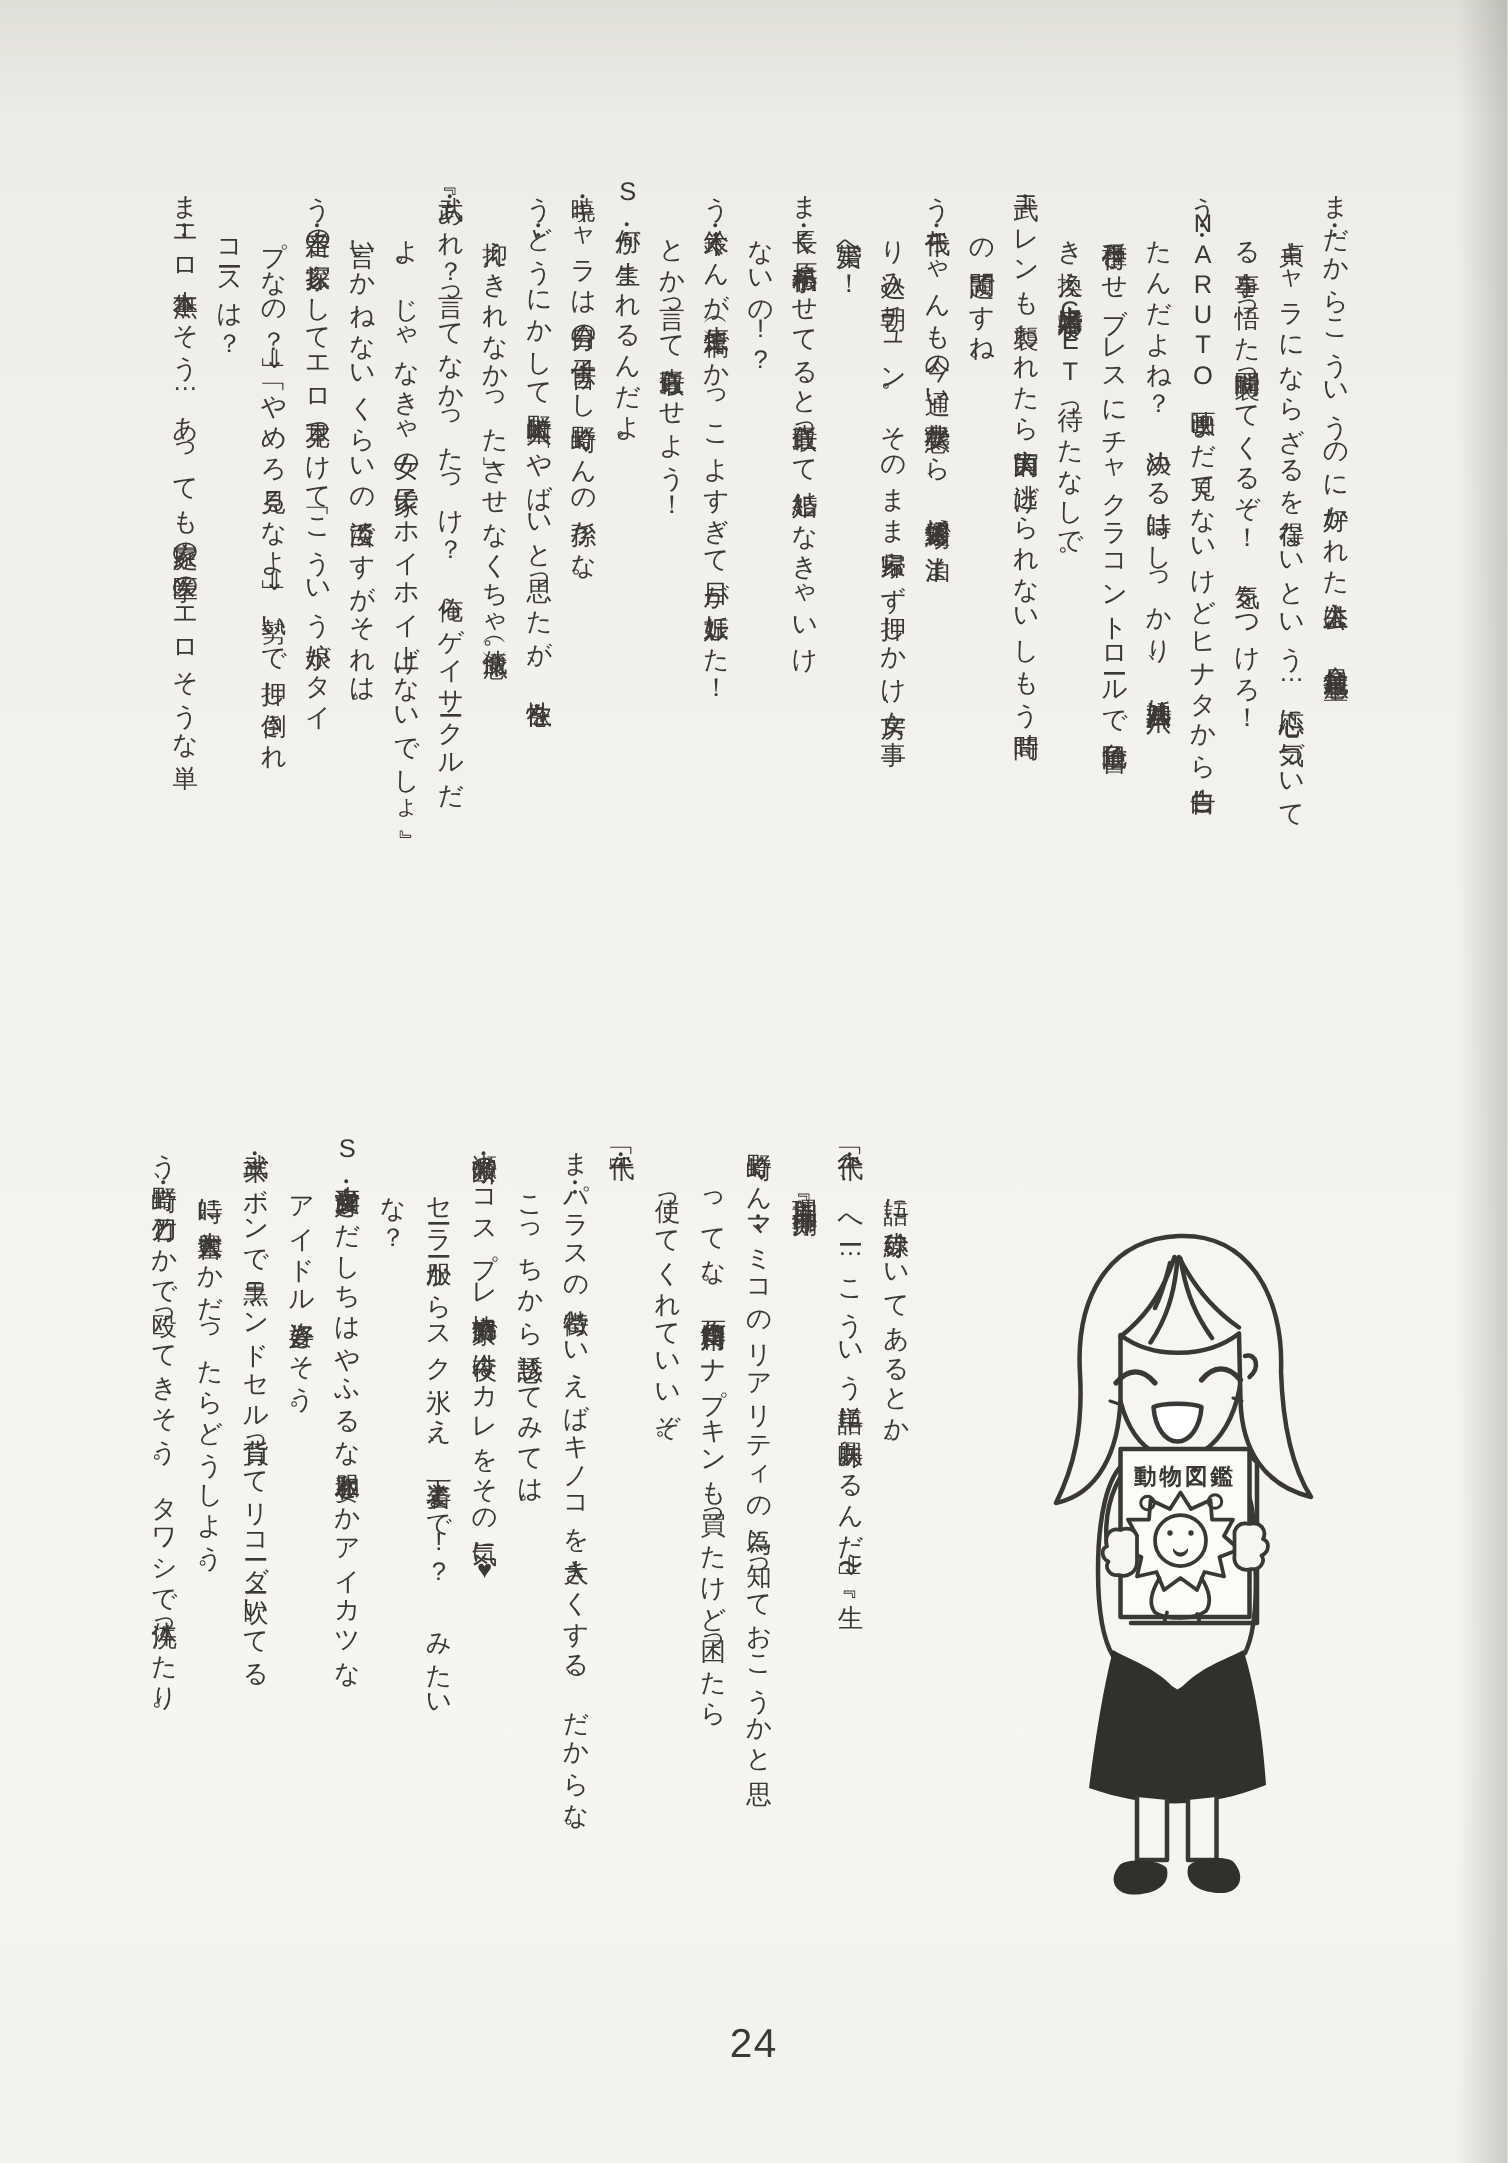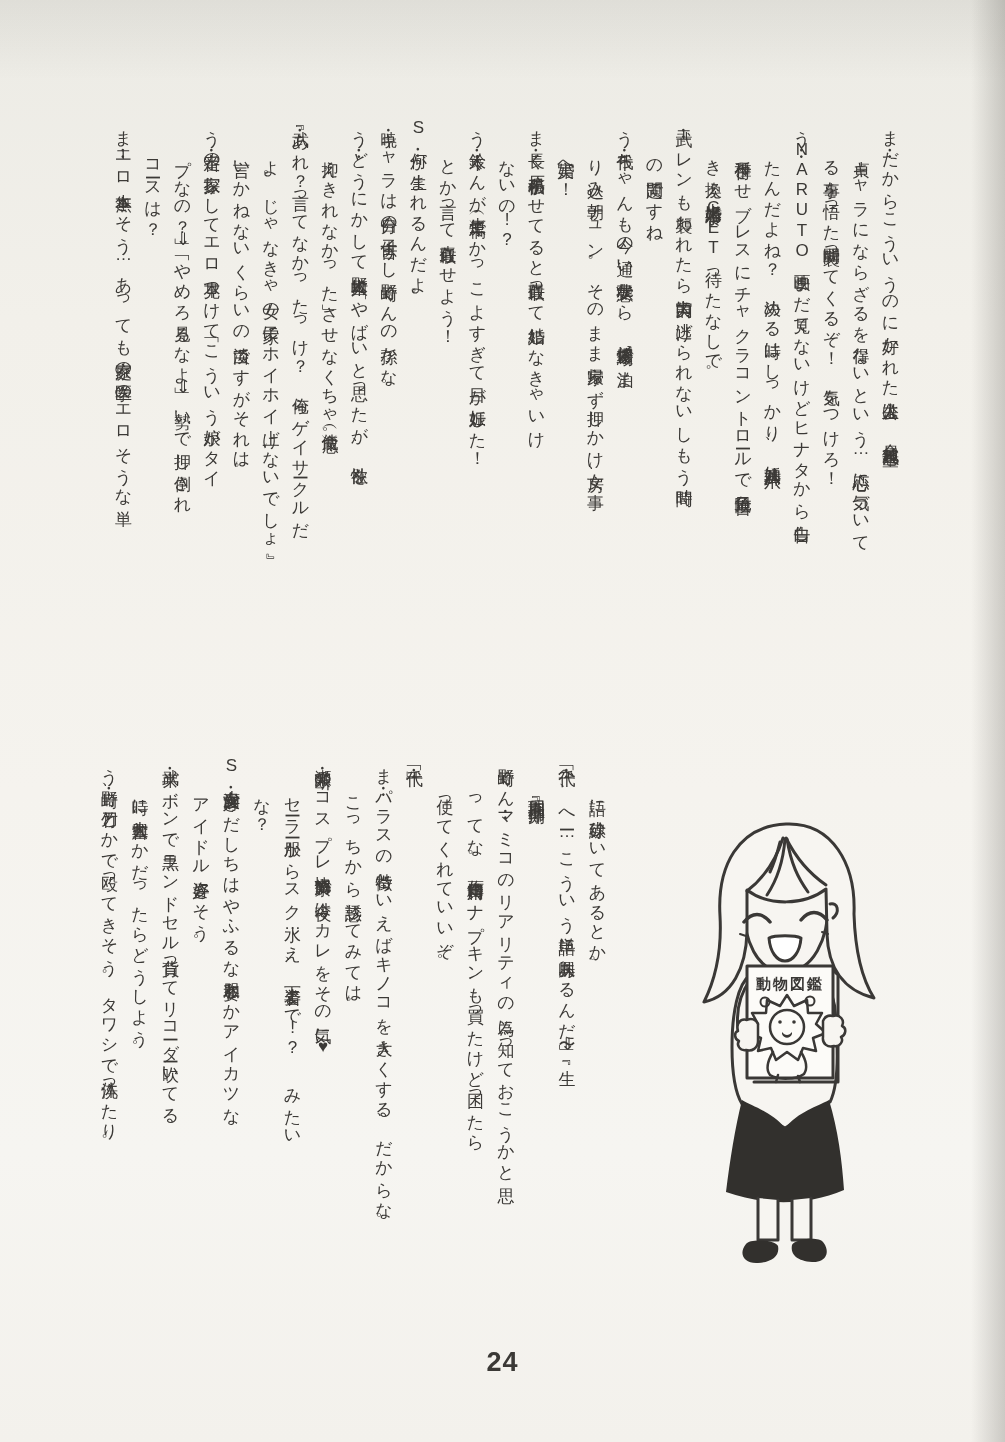--- a/index.html
+++ b/index.html
@@ -32,21 +32,21 @@
     font-weight: 500;
     color: #3b3936;
   }
   .vblock p { margin: 0; }
   .vblock p[data-indent="1"] { padding-top: 30px; }
   .upper { top: 118px; right: 100px; height: 556px; line-height: 29.5px; }
   .lower { top: 756px; right: 393px; height: 556px; line-height: 30.5px; }
   .illust { position: absolute; left: 690px; top: 812px; width: 232px; height: 482px; text-align: right; }
   .pageno {
     position: absolute; top: 1347px; left: 0; width: 100%;
-    text-align: center; font-size: 27px; font-weight: 700;
+    text-align: center; font-size: 27px; font-weight: 400;
     letter-spacing: 1px; color: #3b3936;
     font-family: "Liberation Sans", sans-serif;
   }
 </style>
 </head>
 <body>
 
 <div class="page">
 
   <div class="shade-top"></div>

